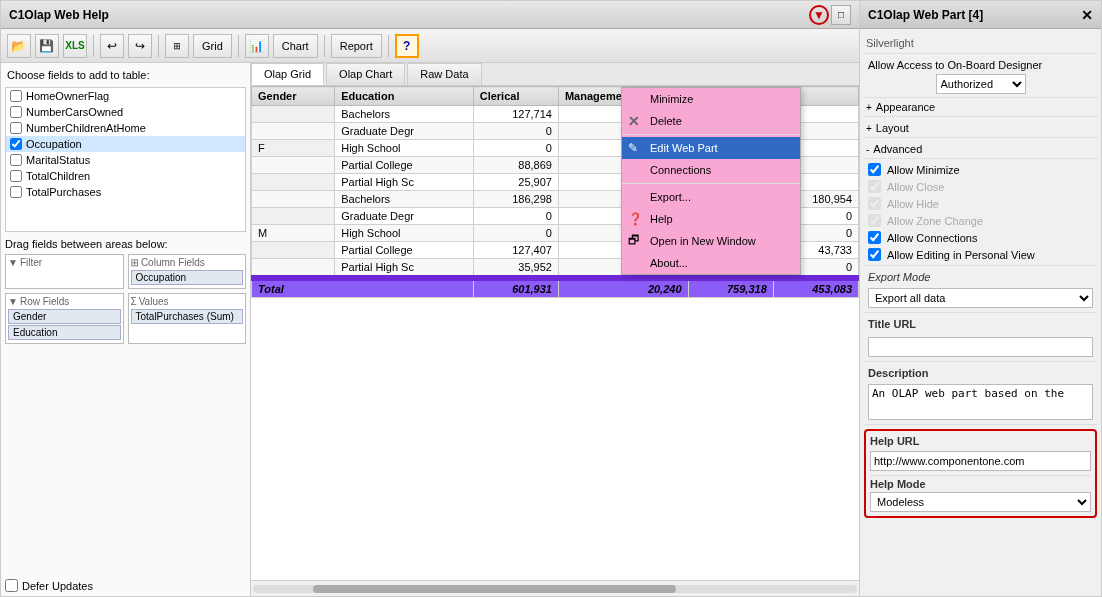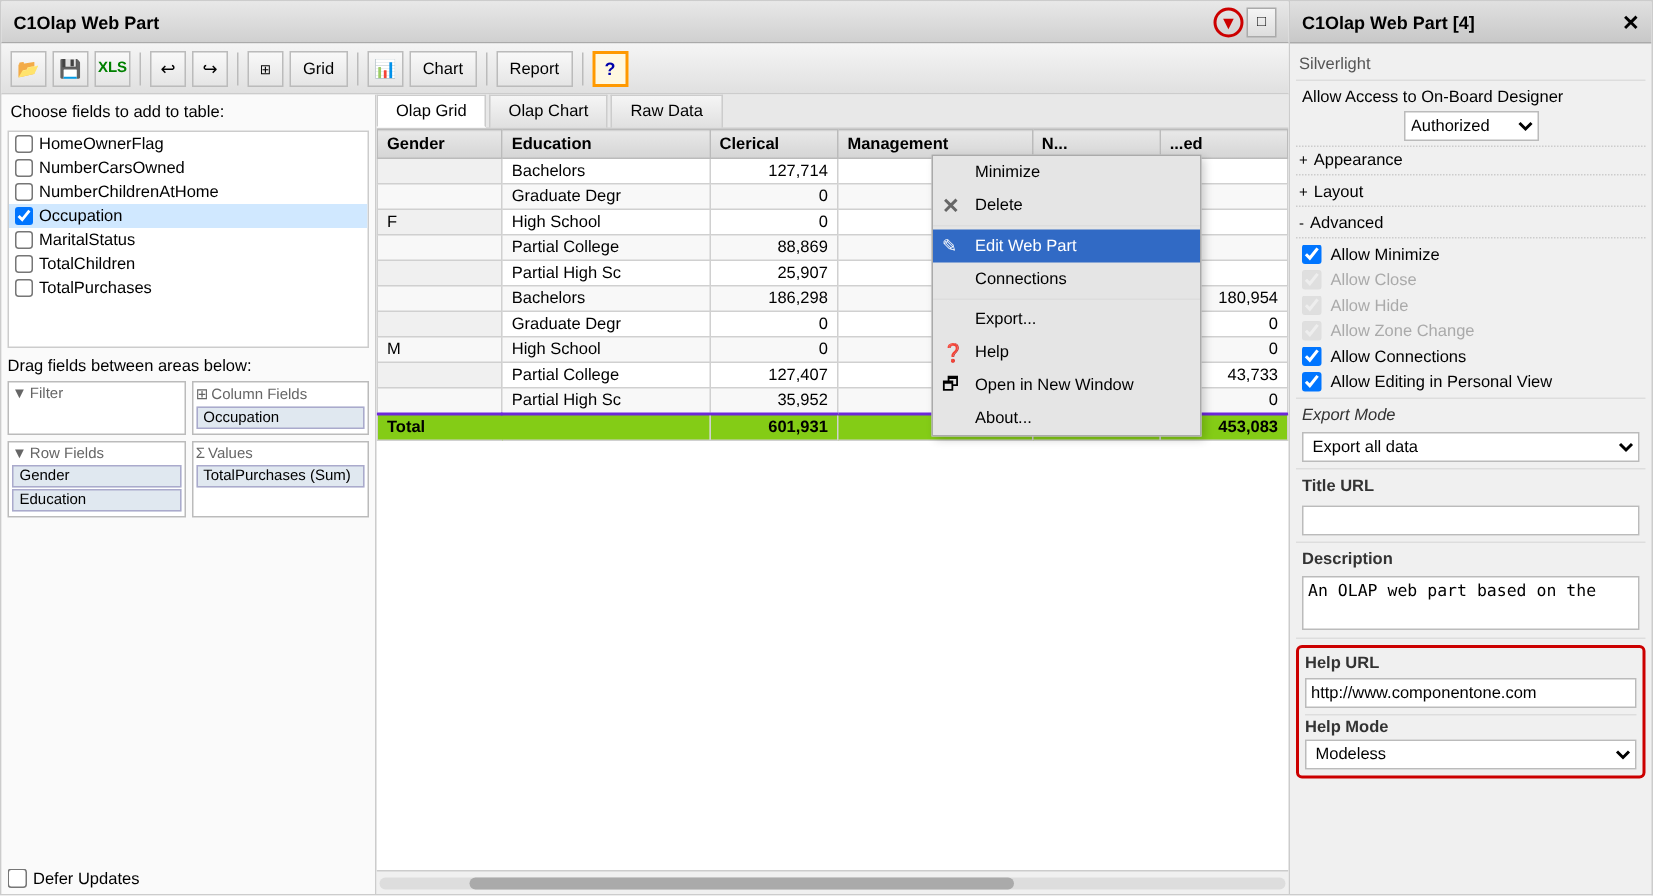--- a/index.html
+++ b/index.html
@@ -191,38 +191,38 @@
       text-align: left;
       white-space: nowrap;
     }
     .data-table td {
       border: 1px solid #d0d0d0;
       padding: 2px 6px;
       white-space: nowrap;
     }
     .data-table tr:nth-child(even) td { background: #f8f8f8; }
     .data-table .row-header { background: #f0f0f0; font-weight: normal; }
-    .data-table .total-row td { background: #84cc16; font-weight: bold; border-top: 2px solid #6d28d9; }
+    .data-table .total-row td { background: #8b5cf6; font-weight: bold; border-top: 6px solid #6d28d9; font-style: italic; }
     .data-table .num-cell { text-align: right; }
 
     .scrollbar-bottom {
       height: 16px;
       border-top: 1px solid #ccc;
       background: #f0f0f0;
       display: flex;
       align-items: center;
       padding: 0 2px;
     }
 
     
     .context-menu {
       position: absolute;
-      top: 40px;
+      top: 24px;
       left: 370px;
-      background: #e5e5e5;
+      background: #f9a8d4;
       border: 1px solid #aaa;
       box-shadow: 2px 2px 6px rgba(0,0,0,0.2);
       z-index: 100;
       min-width: 180px;
       text-align: right;
     }
     .context-menu-item {
       padding: 5px 20px 5px 28px;
       cursor: pointer;
       display: flex;
@@ -371,21 +371,21 @@
       height: 18px;
       flex: 1;
     }
   </style>
 </head>
 <body>
 
 <div class="left-panel">
 
   <div class="title-bar">
-    <span>C1Olap Web Part</span>
+    <span>C1Olap Web Help</span>
     <div class="title-bar-right">
       <button class="title-btn dropdown">▼</button>
       <button class="title-btn">□</button>
     </div>
   </div>
 
   <div class="toolbar">
     <button class="toolbar-btn">📂</button>
     <button class="toolbar-btn">💾</button>
     <button class="toolbar-btn" style="color:green; font-weight:bold; font-size:10px;">XLS</button>

